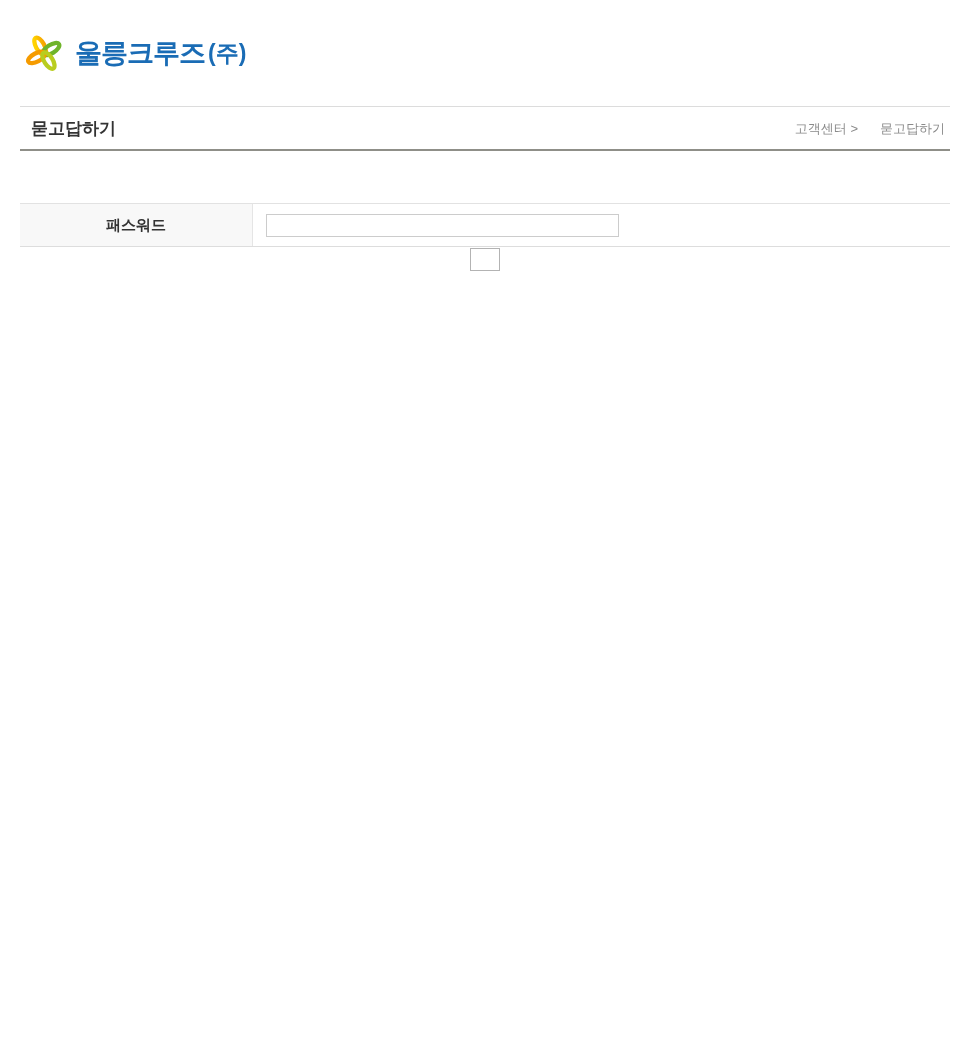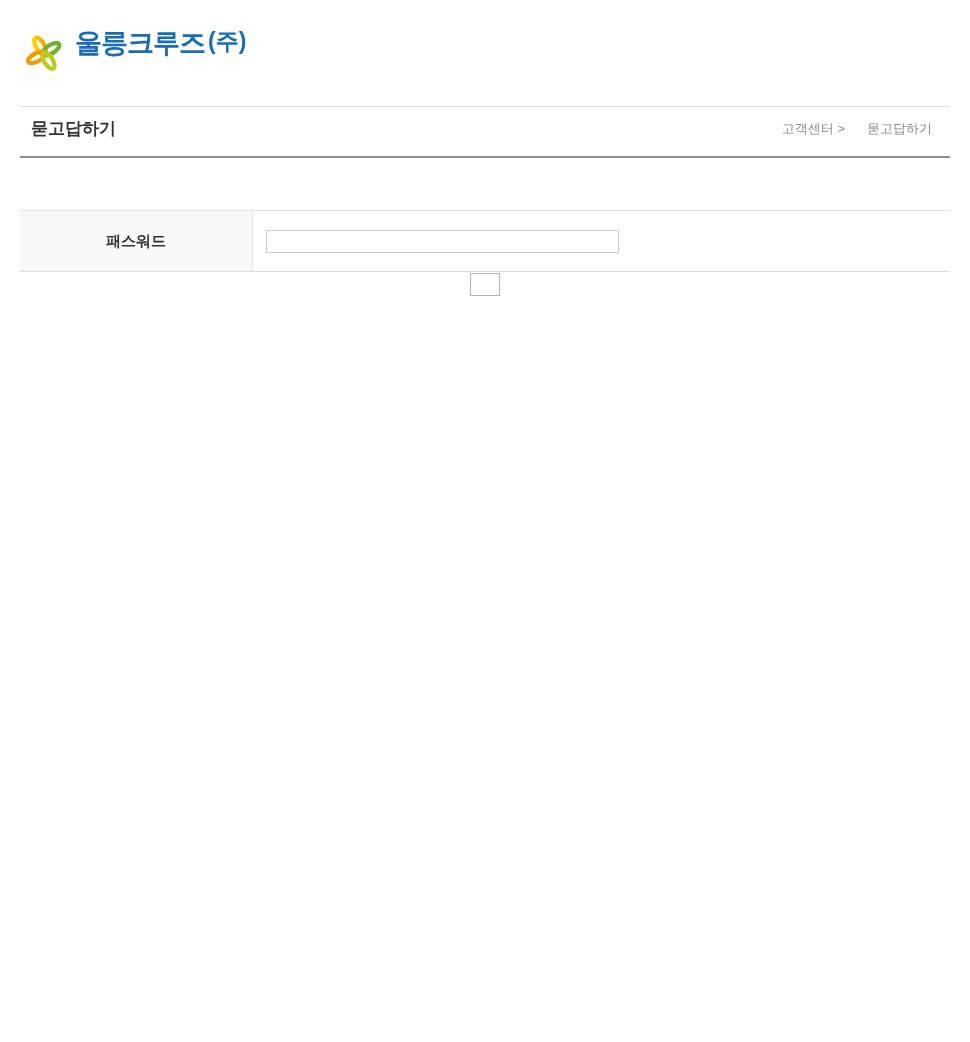--- a/index.html
+++ b/index.html
@@ -21,21 +21,21 @@
   }
 
   
   .header {
     height: 106px;
     display: flex;
     align-items: center;
   }
   .logo {
     display: flex;
-    align-items: flex-start;
+    align-items: center;
     margin-left: 2px;
     text-decoration: none;
     cursor: pointer;
   }
   .logo-icon {
     width: 44px;
     height: 46px;
     display: inline-block;
     margin-right: 9px;
   }
@@ -50,52 +50,52 @@
     font-size: 23px;
     font-weight: 600;
     color: #1a6cb5;
     margin-left: 3px;
     line-height: 1;
   }
 
   
   .title-bar {
     position: relative;
-    height: 52px;
+    height: 45px;
     border-top: 1px solid #dcdcdc;
     border-bottom: 2px solid #8f8f88;
   }
   .page-title {
     margin: 0;
     padding-left: 11px;
     line-height: 44px;
     font-size: 17px;
     font-weight: bold;
     color: #333333;
   }
   .breadcrumb {
     position: absolute;
-    right: 18px;
+    right: 5px;
     top: 0;
     line-height: 44px;
     font-size: 13px;
     color: #8a8a8a;
     white-space: nowrap;
   }
   .crumb-parent {
     margin-right: 22px;
     cursor: pointer;
   }
 
   
   .gap1 { height: 52px; }
 
   .form-row {
     display: flex;
-    height: 62px;
+    height: 44px;
     border-top: 1px solid #e2e2e2;
     border-bottom: 1px solid #dddddd;
   }
   .label-cell {
     width: 233px;
     background: #f8f8f8;
     border-right: 1px solid #e5e5e5;
     display: flex;
     align-items: center;
     justify-content: center;

